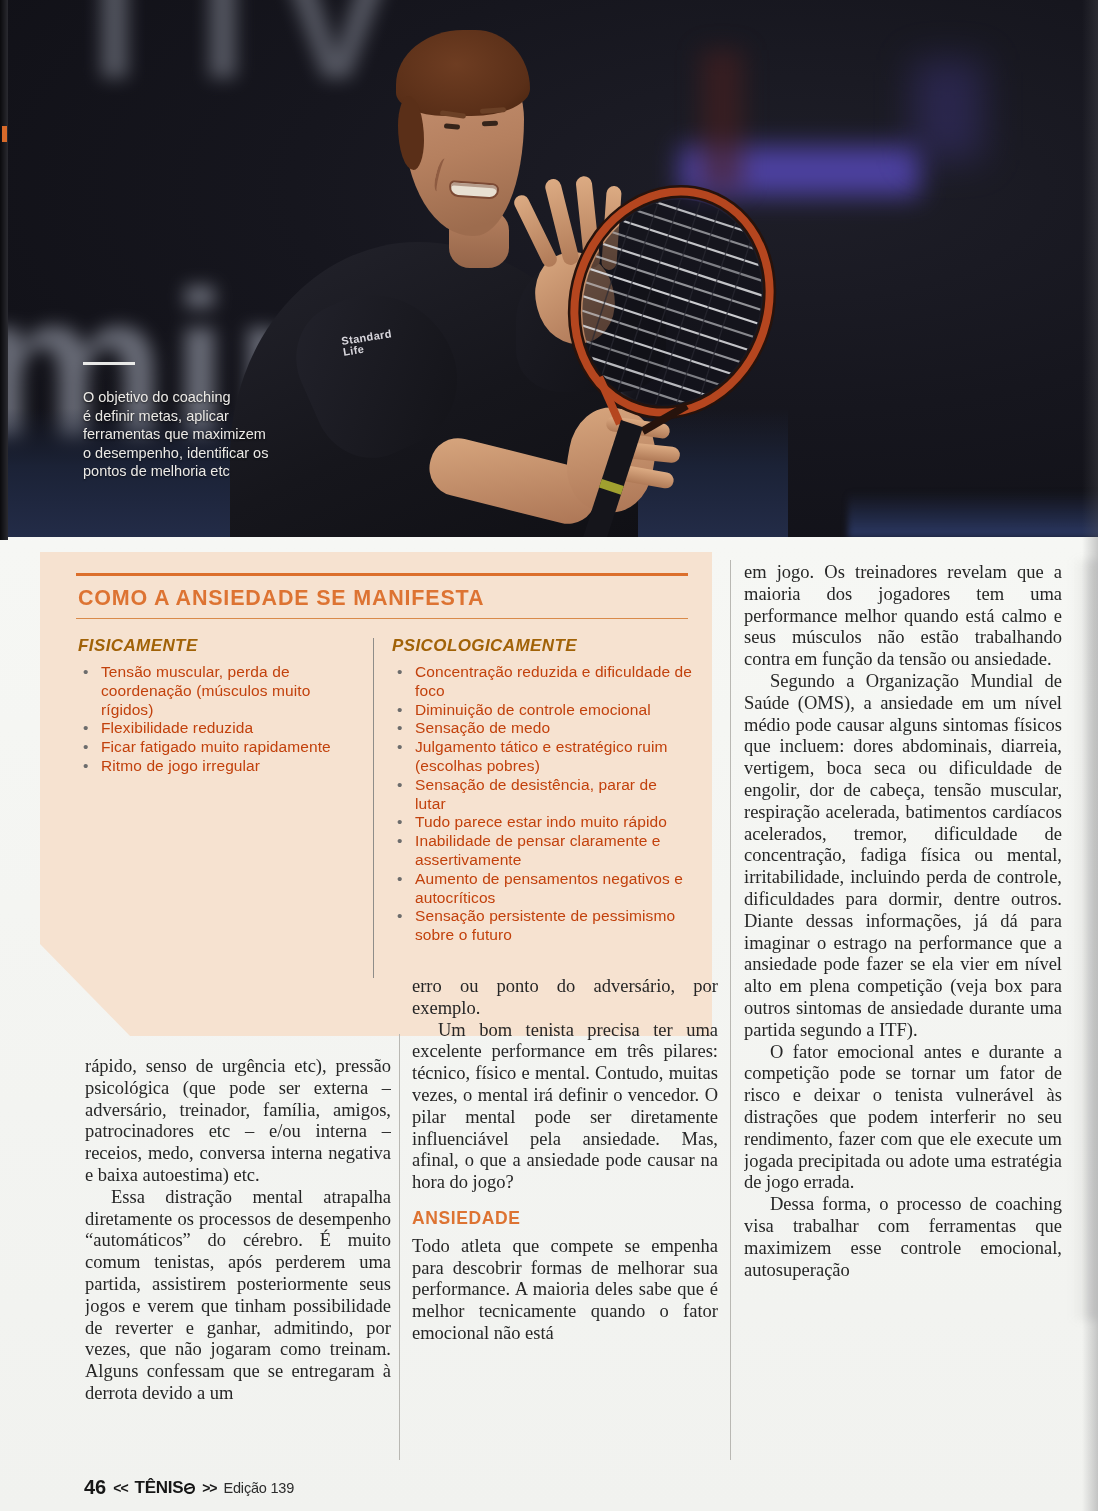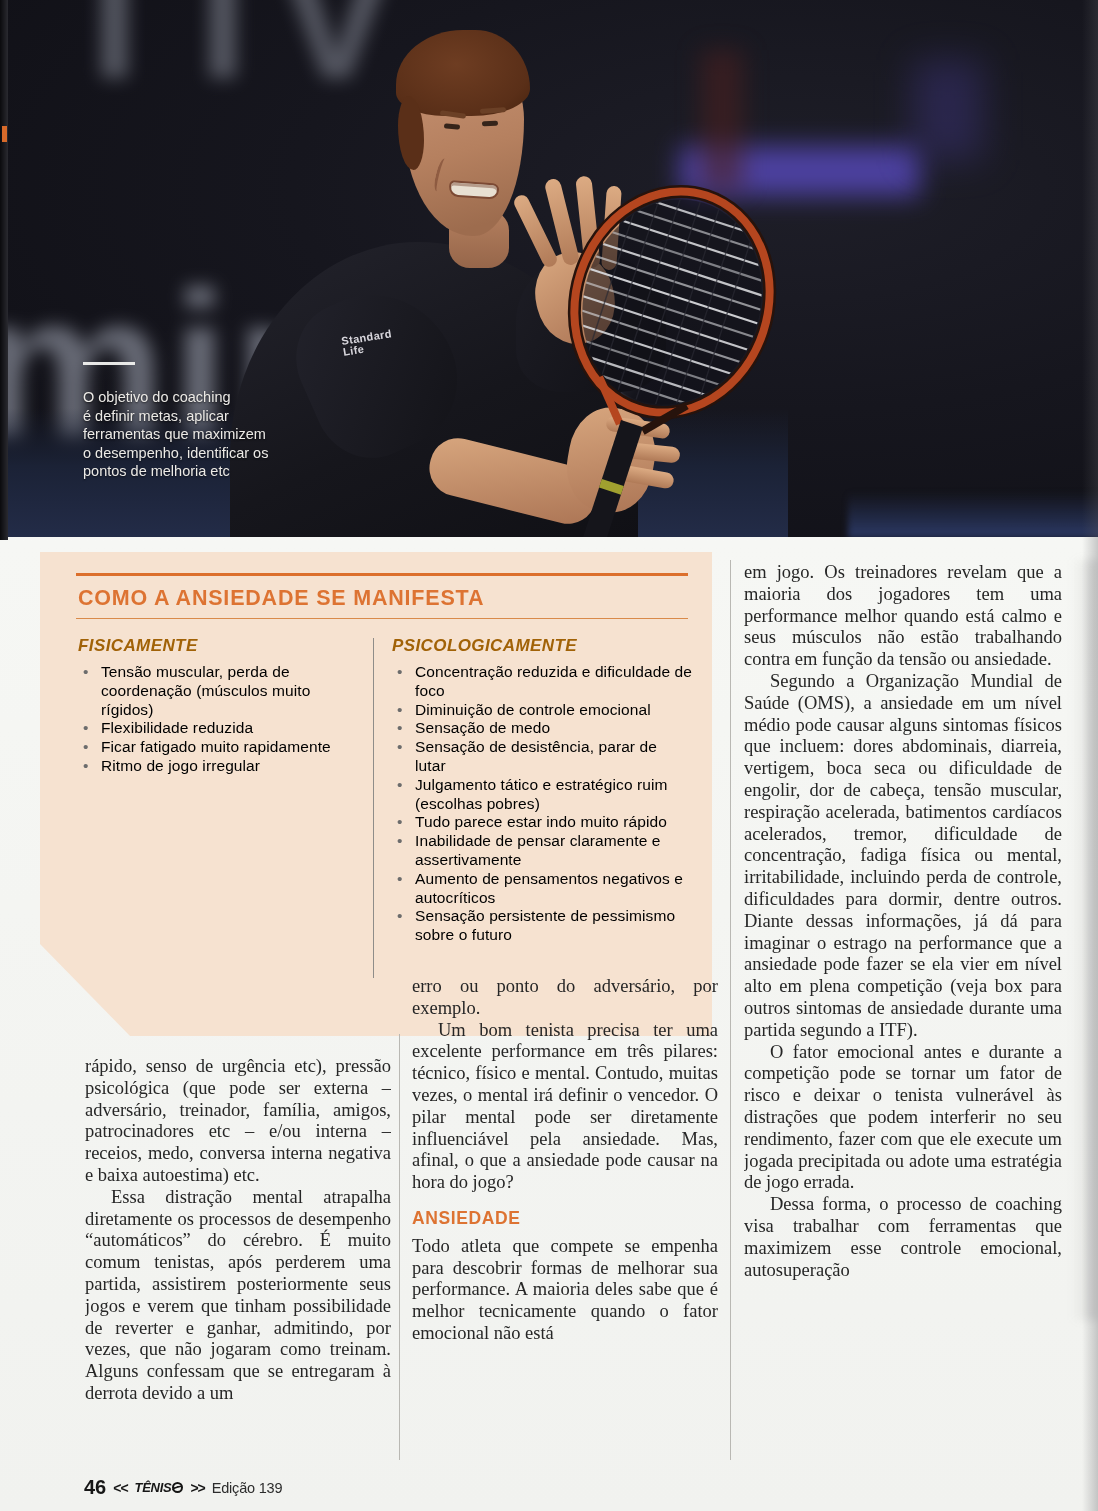--- a/index.html
+++ b/index.html
@@ -92,21 +92,21 @@
     color:#dd7332; letter-spacing:.8px; }
   .anx-underline{ position:absolute; left:36px; top:66px; width:612px; height:1px; background:#d98a4a; }
   .anx-divider{ position:absolute; left:333px; top:86px; width:1px; height:340px; background:#8f8d89; }
   .anx-col{ position:absolute; top:84px; }
   .anx-col.phys{ left:38px; width:282px; }
   .anx-col.psy{ left:352px; width:300px; }
   .anx-col h3{ font-size:17px; font-style:italic; font-weight:700; color:#a16207;
     letter-spacing:.4px; margin-bottom:7px; }
   .anx-col ul{ list-style:none; }
   .anx-col li{ position:relative; padding-left:23px; font-size:15.5px; line-height:18.8px;
-    color:#000000; letter-spacing:.1px; margin-bottom:0; }
+    color:#c2410c; letter-spacing:.1px; margin-bottom:0; }
   .anx-col li::before{ content:"•"; position:absolute; left:5px; top:0; color:#6c6c6c; }
 
   
   .serif-col{ position:absolute; font-family:"Liberation Serif", serif; color:#262626;
     font-size:18.5px; line-height:21.8px; text-align:justify; overflow:hidden; }
   .serif-col p + p{ text-indent:26px; }
   #col1{ left:85px; top:1032px; width:306px; height:430px;margin-top:24px; }
   #col2{ left:412px; top:976px; width:306px; height:430px; }
   #col3{ left:744px; top:562px; width:318px; height:900px; }
   .sub-heading{ font-family:"Liberation Sans", sans-serif; color:#dd7332; font-weight:800;
@@ -120,21 +120,21 @@
   .edge-shade{ position:absolute; right:0; top:0; width:16px; height:1511px;
     background:linear-gradient(90deg, rgba(90,90,95,0), rgba(90,90,95,.30)); }
   .edge-smudge{ position:absolute; right:0; top:560px; width:26px; height:760px;
     background:linear-gradient(90deg, rgba(120,120,125,0), rgba(120,120,125,.22)); filter:blur(4px); }
 
   
   .footer{ position:absolute; left:84px; top:1476px; display:flex; align-items:center; gap:7px;
     color:#161616; }
   .footer .num{ font-size:20px; font-weight:700; }
   .footer .arrows{ font-size:14px; font-weight:800; letter-spacing:-1px; }
-  .footer .logo{ font-size:13px; font-weight:800; font-style:italic; letter-spacing:-.3px; }
+  .footer .logo{ font-size:17px; font-weight:800; letter-spacing:-.3px; }
   .ball{ display:inline-block; width:11px; height:11px; border:2px solid #141414;
     border-radius:50%; position:relative; top:1px; margin-left:1px; }
   .ball::before{ content:""; position:absolute; left:-2px; top:2px; width:11px; height:4px;
     border-top:2px solid #141414; border-radius:50%; transform:rotate(-18deg); }
   .footer .edition{ font-size:14.5px; font-weight:400; color:#2c2c2c; letter-spacing:-.2px; }
 </style>
 </head>
 <body>
 
 <div id="page">
@@ -246,22 +246,22 @@
         <li>Ritmo de jogo irregular</li>
       </ul>
     </div>
 
     <div class="anx-col psy">
       <h3>PSICOLOGICAMENTE</h3>
       <ul>
         <li>Concentração reduzida e dificuldade de foco</li>
         <li>Diminuição de controle emocional</li>
         <li>Sensação de medo</li>
+        <li>Julgamento tático e estratégico ruim (escolhas pobres)</li>
         <li>Sensação de desistência, parar de lutar</li>
-        <li>Julgamento tático e estratégico ruim (escolhas pobres)</li>
         <li>Tudo parece estar indo muito rápido</li>
         <li>Inabilidade de pensar claramente e assertivamente</li>
         <li>Aumento de pensamentos negativos e autocríticos</li>
         <li>Sensação persistente de pessimismo sobre o futuro</li>
       </ul>
     </div>
   </div>
 
   <div id="col1" class="serif-col">
     <p>rápido, senso de urgência etc), pressão psicológica (que pode ser externa – adversário, treinador, família, amigos, patrocinadores etc – e/ou interna – receios, medo, conversa interna negativa e baixa autoestima) etc.</p>

